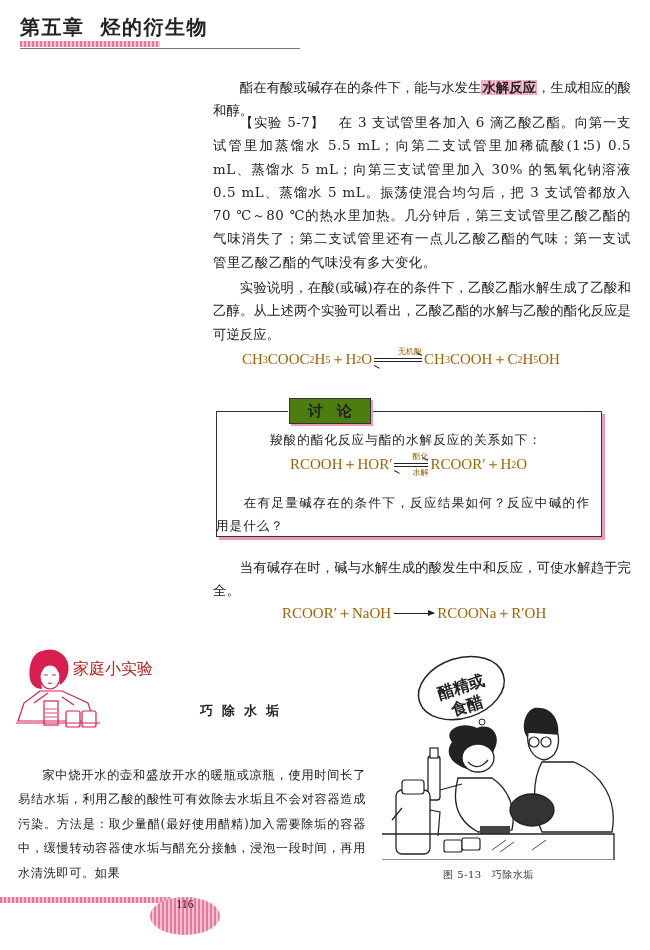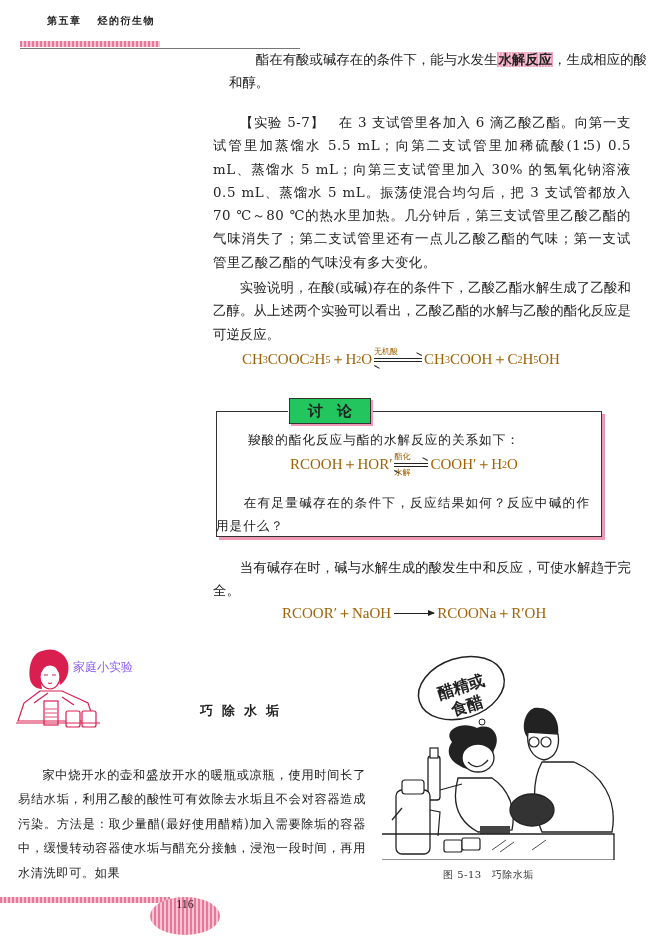--- a/index.html
+++ b/index.html
@@ -4,73 +4,73 @@
 <style>
   * { box-sizing: border-box; margin: 0; padding: 0; }
   html, body { width: 650px; height: 950px; background: #ffffff; overflow: hidden; }
   body { position: relative; font-family: "DejaVu Serif", "Liberation Serif", serif; color: #222; }
 
   .pink-stripe {
     background-image: repeating-linear-gradient(90deg, #e8779b 0px, #e8779b 2px, #f6c3d3 2px, #f6c3d3 4px);
   }
 
   
-  .chapter-header { position: absolute; left: 20px; top: 14px; font-family: "DejaVu Sans", "Liberation Sans", sans-serif; font-weight: bold; font-size: 10px; color: #222; letter-spacing: 1.5px; margin-left: 27px; }
+  .chapter-header { position: absolute; left: 20px; top: 14px; font-family: "DejaVu Sans", "Liberation Sans", sans-serif; font-weight: bold; font-size: 20px; color: #222; letter-spacing: 1.5px; }
   .chapter-header .gap { display: inline-block; width: 16px; }
   .header-stripe { position: absolute; left: 20px; top: 41px; width: 140px; height: 6px; }
   .header-rule { position: absolute; left: 20px; top: 48px; width: 280px; height: 1px; background: #777; }
 
   
   .para { position: absolute; left: 213px; width: 418px; font-size: 13.4px; line-height: 23.3px; text-align: justify; color: #222; }
   .indent { text-indent: 2em; }
   .hl { font-family: "DejaVu Sans", "Liberation Sans", sans-serif; font-weight: bold; background-image: repeating-linear-gradient(90deg, #f0a4bd 0px, #f0a4bd 2px, #f8cddb 2px, #f8cddb 3px); padding: 0 1px; }
   .exp-label { font-weight: normal; }
 
   .equation { position: absolute; font-family: "Liberation Serif", "DejaVu Serif", serif; font-size: 15px; color: #a16207; white-space: nowrap; display: flex; align-items: center; }
   .equation sub { font-size: 10px; vertical-align: -3px; }
-  .arrow-block { display: inline-flex; flex-direction: column; align-items: flex-start; margin: 0 2px; }
+  .arrow-block { display: inline-flex; flex-direction: column; align-items: flex-end; margin: 0 2px; }
   .arrow-top, .arrow-bottom { font-size: 8px; line-height: 9px; font-family: "DejaVu Sans", sans-serif; }
   .arrow-line { display: block; width: 48px; height: 7px; position: relative; }
   .arrow-line::before { content: ""; position: absolute; left: 0; right: 0; top: 2px; border-top: 1px solid #222; }
   .arrow-line::after { content: ""; position: absolute; left: 0; right: 0; top: 5px; border-top: 1px solid #222; }
   .arrow-line .hd-r { position: absolute; right: 0; top: -1px; width: 6px; height: 4px; border-top: 1px solid #222; transform: rotate(28deg); transform-origin: right top; }
   .arrow-line .hd-l { position: absolute; left: 0; top: 6px; width: 6px; height: 4px; border-bottom: 1px solid #222; transform: rotate(28deg); transform-origin: left bottom; }
   .single-arrow { display: inline-block; width: 40px; height: 1px; background: #222; position: relative; margin: 0 3px; }
   .single-arrow::after { content: ""; position: absolute; right: -1px; top: -3px; border-left: 7px solid #222; border-top: 3.5px solid transparent; border-bottom: 3.5px solid transparent; }
   .discuss-frame { position: absolute; left: 216px; top: 411px; width: 186px; height: 126px; border: 1.3px solid #333; border-top: none; box-shadow: 3px 3px 0 #ee98b4; }
   .discuss-topline-l { position: absolute; left: 216px; top: 411px; width: 72px; height: 1.3px; background: #333; }
   .discuss-topline-r { position: absolute; left: 372px; top: 411px; width: 230px; height: 1.3px; background: #333; }
   .discuss-frame { width: 386px; }
-  .discuss-title { position: absolute; left: 289px; top: 398px; width: 82px; height: 26px; border: 1.3px solid #333; background: #22c55e; box-shadow: 2px 2px 0 #ee98b4; font-family: "DejaVu Sans", "Liberation Sans", sans-serif; font-weight: bold; font-size: 15px; text-align: center; line-height: 24px; letter-spacing: 14px; padding-left: 14px; }
+  .discuss-title { position: absolute; left: 289px; top: 398px; width: 82px; height: 26px; border: 1.3px solid #333; background: #4d7c0f; box-shadow: 2px 2px 0 #ee98b4; font-family: "DejaVu Sans", "Liberation Sans", sans-serif; font-weight: bold; font-size: 15px; text-align: center; line-height: 24px; letter-spacing: 14px; padding-left: 14px; }
   .discuss-text { position: absolute; left: 216px; width: 382px; font-size: 12.6px; line-height: 23px; color: #222; text-align: justify; letter-spacing: 1px; }
 
   
   .girl-icon { position: absolute; left: 14px; top: 645px; }
-  .home-label { position: absolute; left: 73px; top: 659px; font-family: Liberation Sans, sans-serif; font-size: 12px; color: #8b5cf6; }
+  .home-label { position: absolute; left: 73px; top: 659px; font-family: Liberation Sans, sans-serif; font-size: 16px; color: #b91c1c; }
   .home-title { position: absolute; left: 200px; top: 702px; font-family: "DejaVu Sans", "Liberation Sans", sans-serif; font-weight: bold; font-size: 13px; letter-spacing: 9px; color: #222; }
   .home-text { position: absolute; left: 18px; top: 763px; width: 348px; font-size: 12.2px; line-height: 24.4px; color: #222; text-align: justify; letter-spacing: 0.6px; }
 
   .cartoon { position: absolute; left: 382px; top: 650px; }
   .figure-caption { position: absolute; left: 443px; top: 868px; font-size: 10px; color: #333; letter-spacing: 0.5px; }
   .figure-caption .gap { display: inline-block; width: 10px; }
 
   
   .footer-stripe { position: absolute; left: 0; top: 897px; width: 170px; height: 6px; }
   .page-oval { position: absolute; left: 150px; top: 897px; width: 70px; height: 38px; border-radius: 50%; display: flex; align-items: flex-start; justify-content: center; font-family: "Liberation Serif", serif; font-size: 12px; color: #222; }
 </style>
 </head>
 <body>
 
 <div class="chapter-header">
   <span>第五章</span><span class="gap"></span><span>烃的衍生物</span>
 </div>
 <div class="header-stripe pink-stripe"></div>
 <div class="header-rule"></div>
 
-<div class="para indent" style="top:48px;margin-left:16px;">
+<div class="para indent" style="top:76px;">
   <span>酯在有酸或碱存在的条件下，能与水发生</span><span class="hl">水解反应</span><span>，生成相应的酸和醇。</span>
 </div>
 
 <div class="para indent" style="top:111px; letter-spacing:0.6px;">
   <span class="exp-label">【实验 5-7】</span><span>　在 3 支试管里各加入 6 滴乙酸乙酯。向第一支试管里加蒸馏水 5.5 mL；向第二支试管里加稀硫酸(1∶5) 0.5 mL、蒸馏水 5 mL；向第三支试管里加入 30% 的氢氧化钠溶液 0.5 mL、蒸馏水 5 mL。振荡使混合均匀后，把 3 支试管都放入 70 ℃～80 ℃的热水里加热。几分钟后，第三支试管里乙酸乙酯的气味消失了；第二支试管里还有一点儿乙酸乙酯的气味；第一支试管里乙酸乙酯的气味没有多大变化。</span>
 </div>
 
 <div class="para indent" style="top:276px;">
   <span>实验说明，在酸(或碱)存在的条件下，乙酸乙酯水解生成了乙酸和乙醇。从上述两个实验可以看出，乙酸乙酯的水解与乙酸的酯化反应是可逆反应。</span>
 </div>
@@ -100,33 +100,33 @@
     <span>H</span>
     <sub>5</sub>
     <span>OH</span>
 </div>
 
 <div class="discuss-frame"></div>
 <div class="discuss-topline-l"></div>
 <div class="discuss-topline-r"></div>
 <div class="discuss-title">讨论</div>
 
-<div class="discuss-text" style="top:428px; padding-left:32px;">羧酸的酯化反应与酯的水解反应的关系如下：</div>
+<div class="discuss-text" style="top:428px; padding-left:54px;">羧酸的酯化反应与酯的水解反应的关系如下：</div>
 
 <div class="equation" style="left:290px; top:452px;">
   <span>RCOOH＋HOR′</span>
   <span class="arrow-block">
     <span class="arrow-top">酯化</span>
     <span class="arrow-line" style="width:34px;">
         <span class="hd-r"></span>
         <span class="hd-l"></span>
       </span>
     <span class="arrow-bottom">水解</span>
   </span>
-  <span>COOH′＋H</span>
+  <span>RCOOR′＋H</span>
     <sub>2</sub>
     <span>O</span>
 </div>
 
 <div class="discuss-text" style="top:491px; text-indent:2.2em; padding-right:8px;">在有足量碱存在的条件下，反应结果如何？反应中碱的作用是什么？</div>
 
 <div class="para indent" style="top:556px;">
   <span>当有碱存在时，碱与水解生成的酸发生中和反应，可使水解趋于完全。</span>
 </div>
 

